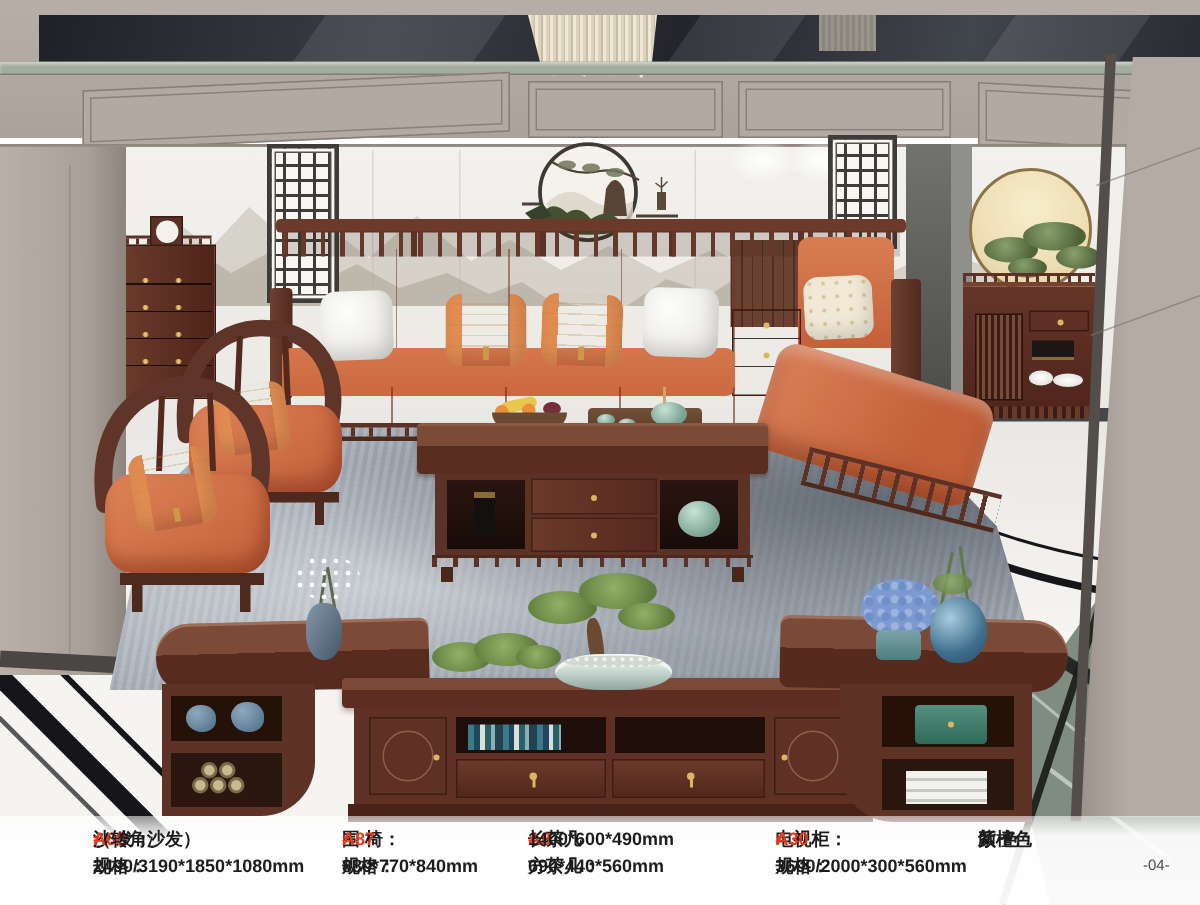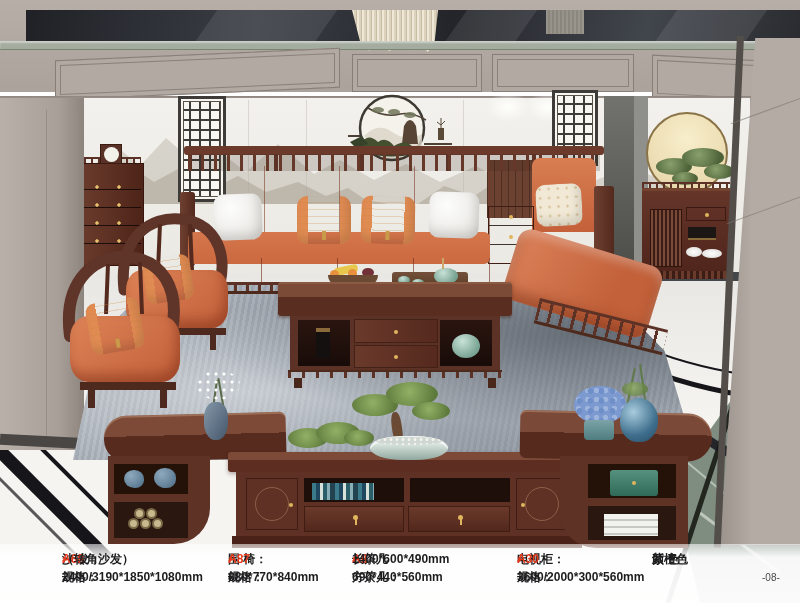--- a/index.html
+++ b/index.html
@@ -530,15 +530,15 @@
   <div class="spec" style="left:517px;top:569px;">
     <span>规格：</span>
       <span>3600/2000*300*560mm</span>
   </div>
 
   <div class="spec" style="left:652px;top:551px;">
     <span>颜  色：</span>
       <span>紫檀色</span>
   </div>
 
-  <div class="pagenum">-08-</div>
+  <div class="pagenum">-04-</div>
 
 </div>
 
 </body></html>

